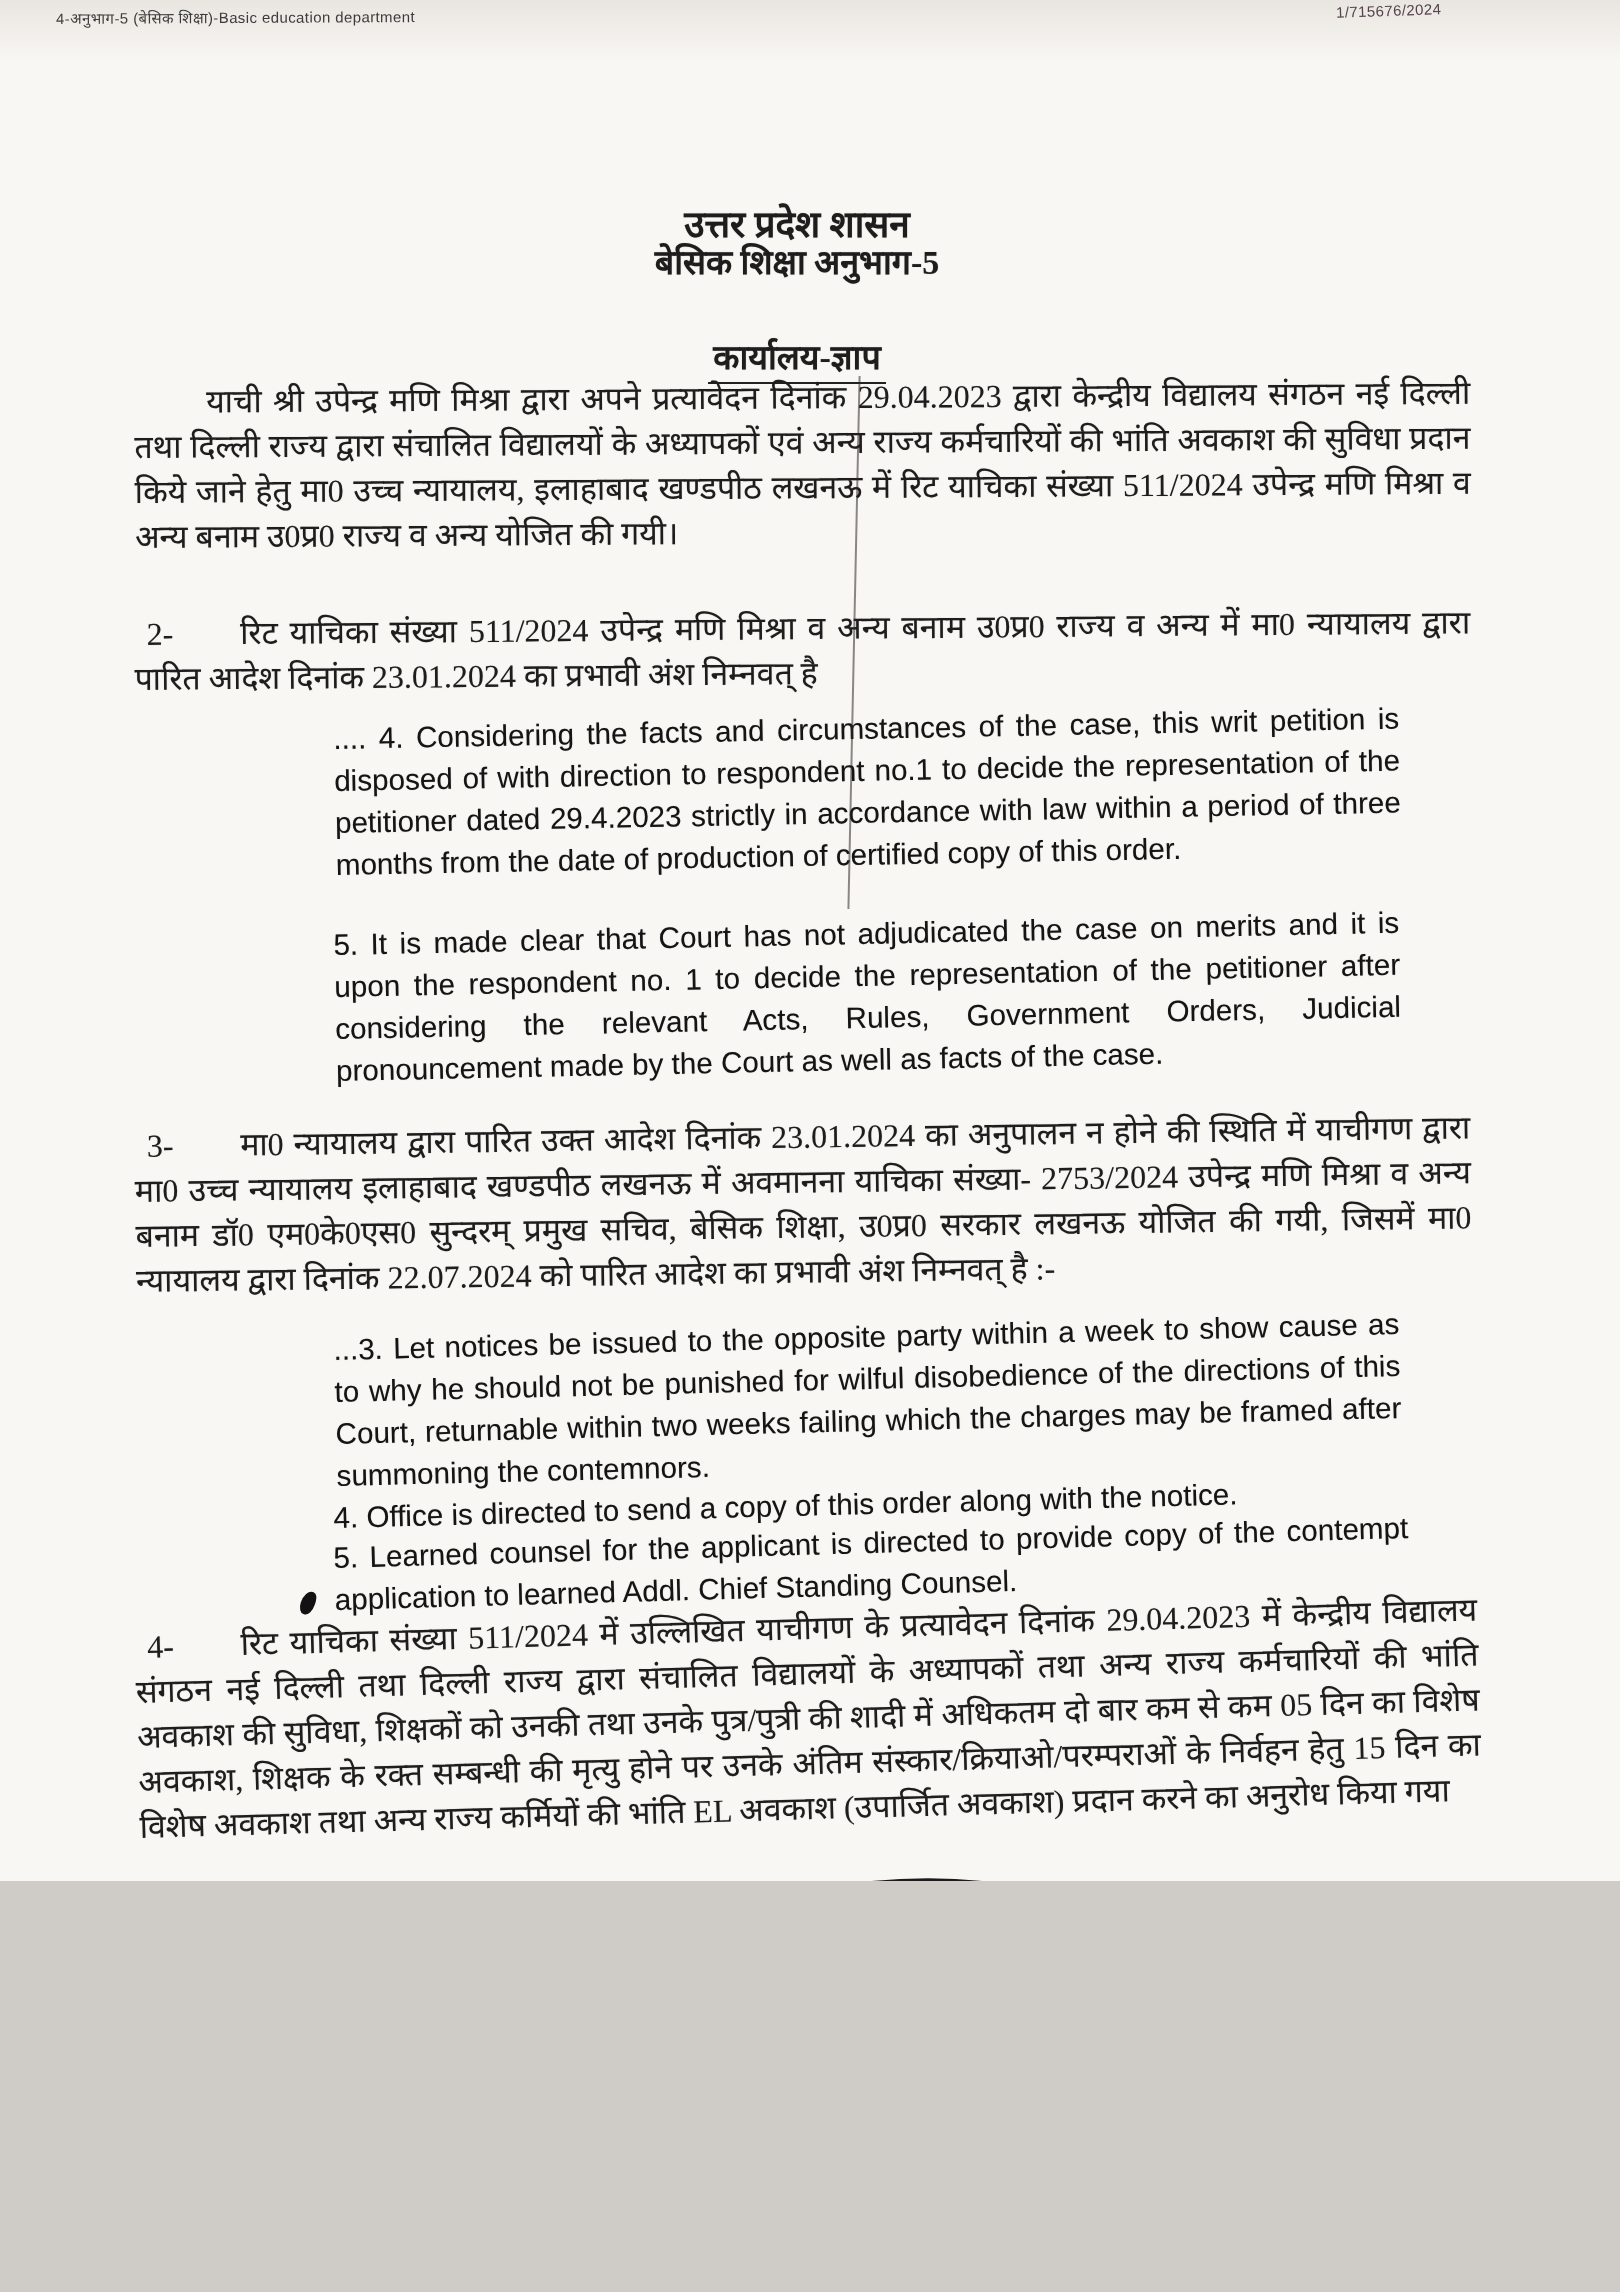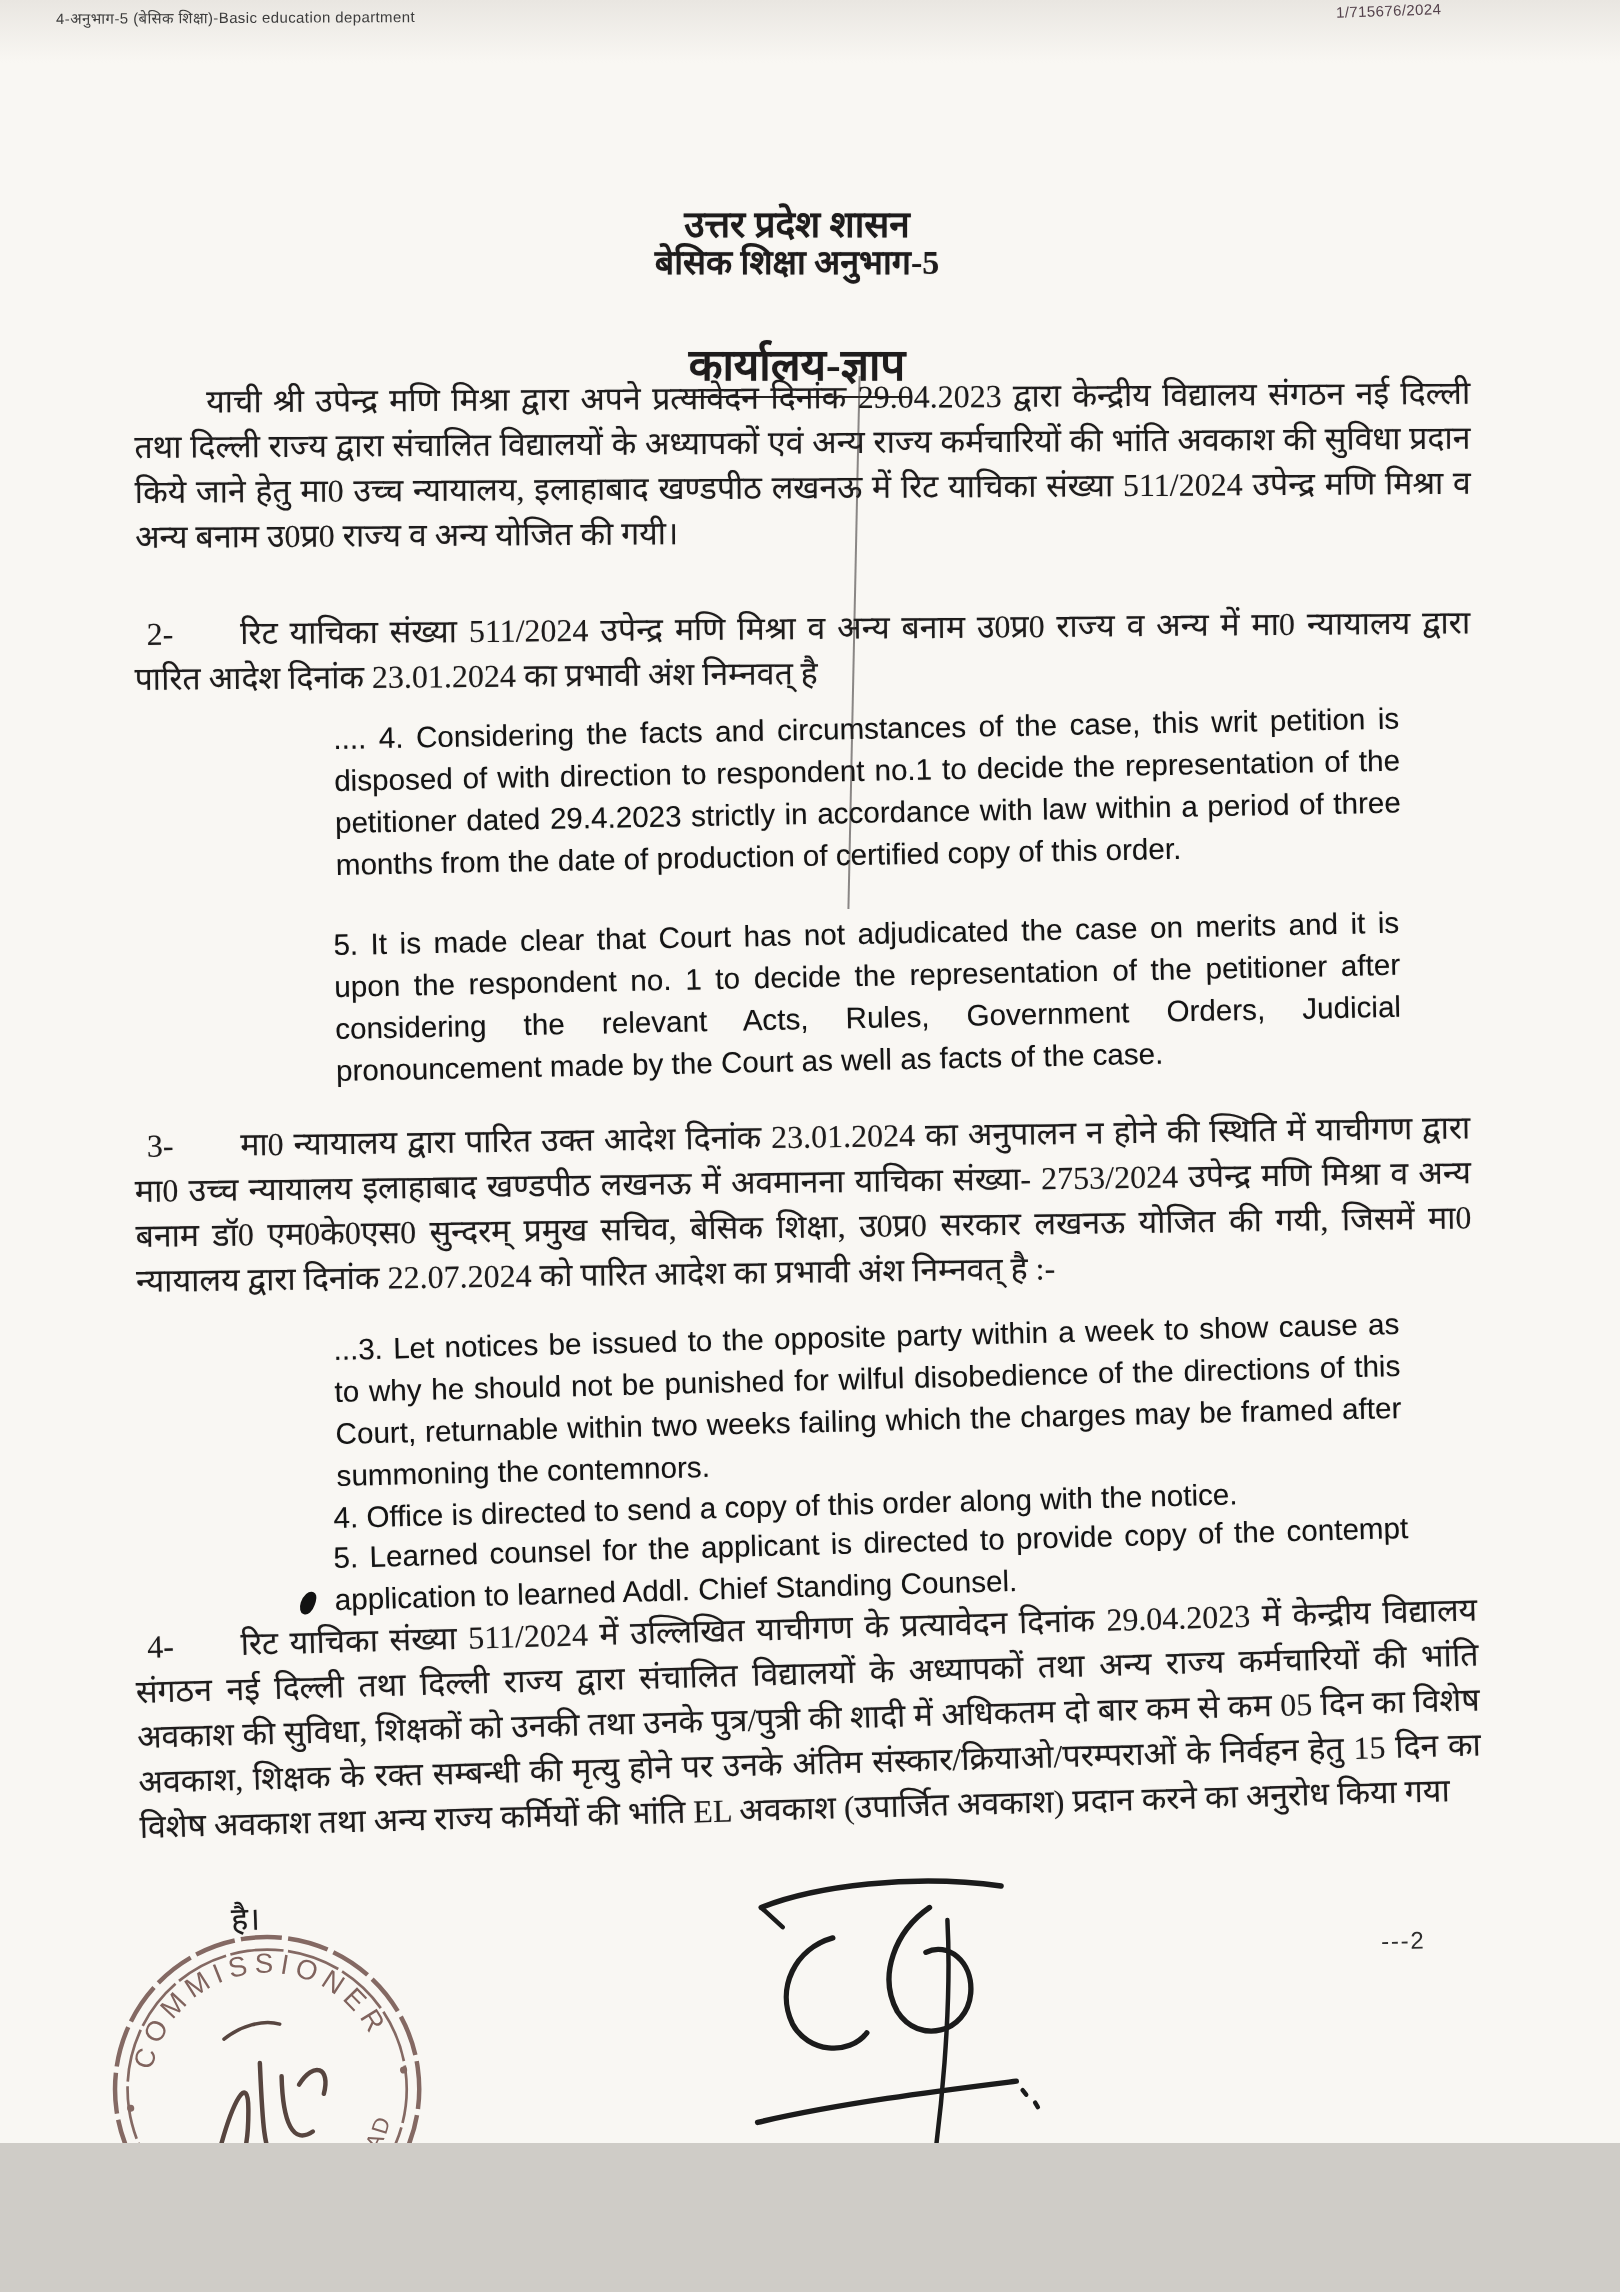--- a/index.html
+++ b/index.html
@@ -1,36 +1,36 @@
 <!DOCTYPE html>
 <html style="font-size:14.3px"><head>
 <meta charset="utf-8">
 <style>
   html,body{margin:0;padding:0;background:#cfccc7;}
   .page{
     position:relative;
-    width:1620px;height:2143px;
+    width:1620px;height:1881px;
     margin:0 auto;
     background:linear-gradient(180deg,#e9e6e1 0px,#f9f7f3 63px),#f9f7f3;
     overflow:hidden;
     font-family:"Liberation Serif","DejaVu Serif",serif;
     color:#1e1c1c;
   }
   .abs{position:absolute;}
   .ref-small{
     font-family:"Liberation Sans","DejaVu Sans",sans-serif;
     font-size:15px;color:#3c3c3c;letter-spacing:0.4px;
   }
   .center-line{left:394px;width:806px;text-align:center;}
   .gov-title{font-size:37px;font-weight:bold;text-shadow:0 0 0.9px rgba(30,30,30,.4);}
   .dept-title{font-size:34px;font-weight:bold;text-shadow:0 0 0.9px rgba(30,30,30,.4);}
   .date-line{font-size:33px;font-weight:bold;}
   .hand{font-style:italic;font-weight:normal;letter-spacing:2.7px;padding:0 5.4px;}
   .memo-head{
-    display:inline-block;font-size:44px;font-weight:bold;
+    display:inline-block;font-size:34px;font-weight:bold;
     border-bottom:2.7px solid #242220;padding:0 5.4px 2.7px 5.4px;
     text-shadow:0 0 0.9px rgba(30,30,30,.4);
   }
   .hindi{
     font-size:32px;line-height:45px;text-align:justify;
     text-shadow:0 0 0.9px rgba(30,30,30,.35);
   }
   .indent{text-indent:72px;}
   .num{display:inline-block;width:106px;text-indent:12.5px;}
   .quote{

